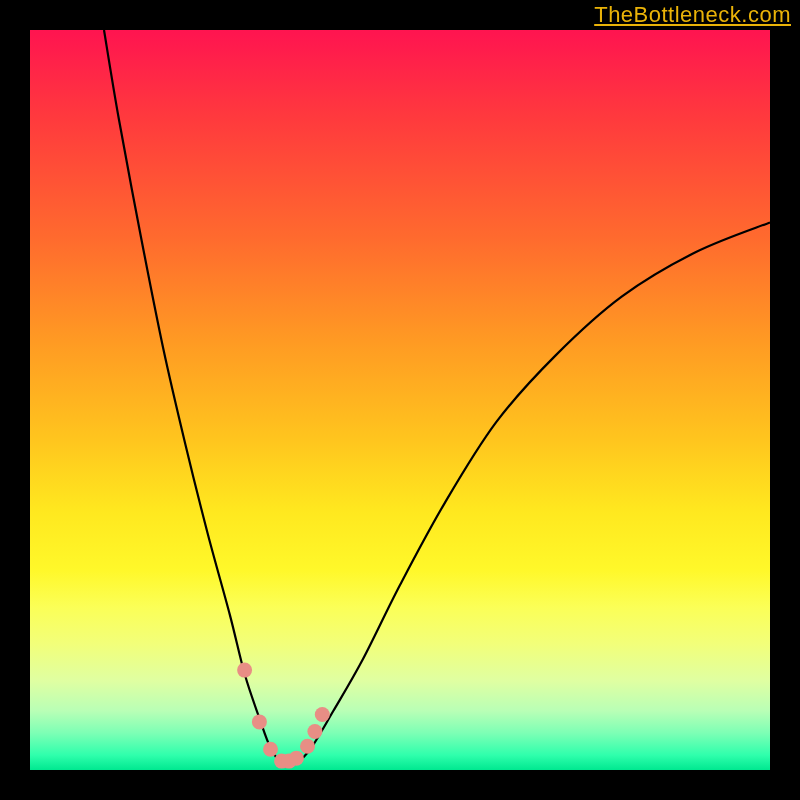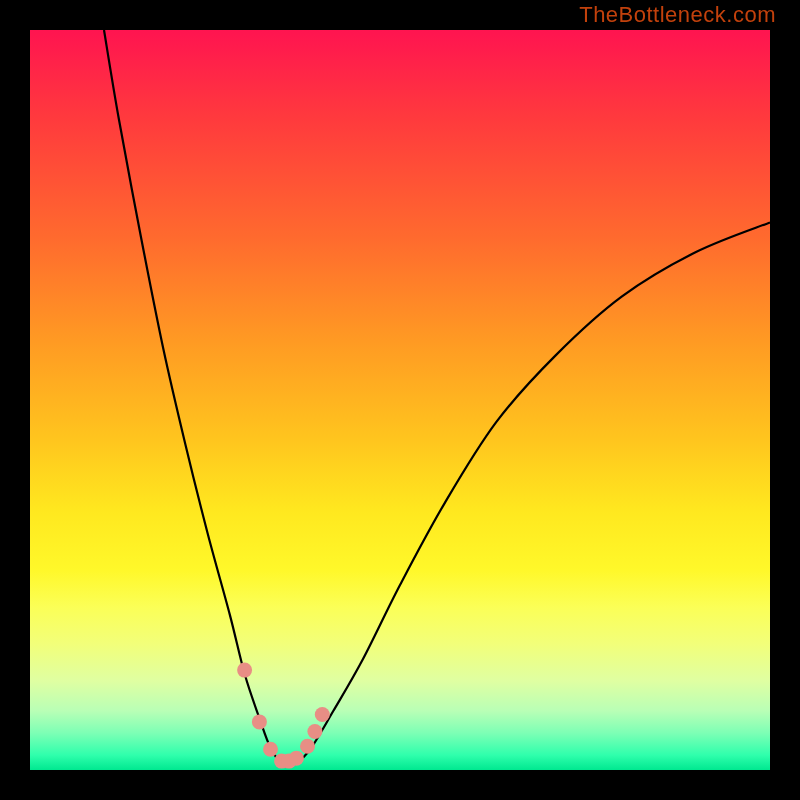--- a/index.html
+++ b/index.html
@@ -15,27 +15,28 @@
     position: absolute;
     top: 0;
     left: 0;
     width: 800px;
     height: 800px;
     background: #000;
   }
   .watermark {
     position: absolute;
     top: 2px;
-    right: 24px;
-    color: #c2410c;
+    right: 9px;
+    color: #eab308;
     font-size: 22px;
     font-weight: 400;
     letter-spacing: 0.5px;
     z-index: 30;
     user-select: none;
+    text-decoration: underline;
   }
   
   .plot {
     position: absolute;
     top: 30px;
     left: 30px;
     width: 740px;
     height: 740px;
     overflow: hidden;
   }

